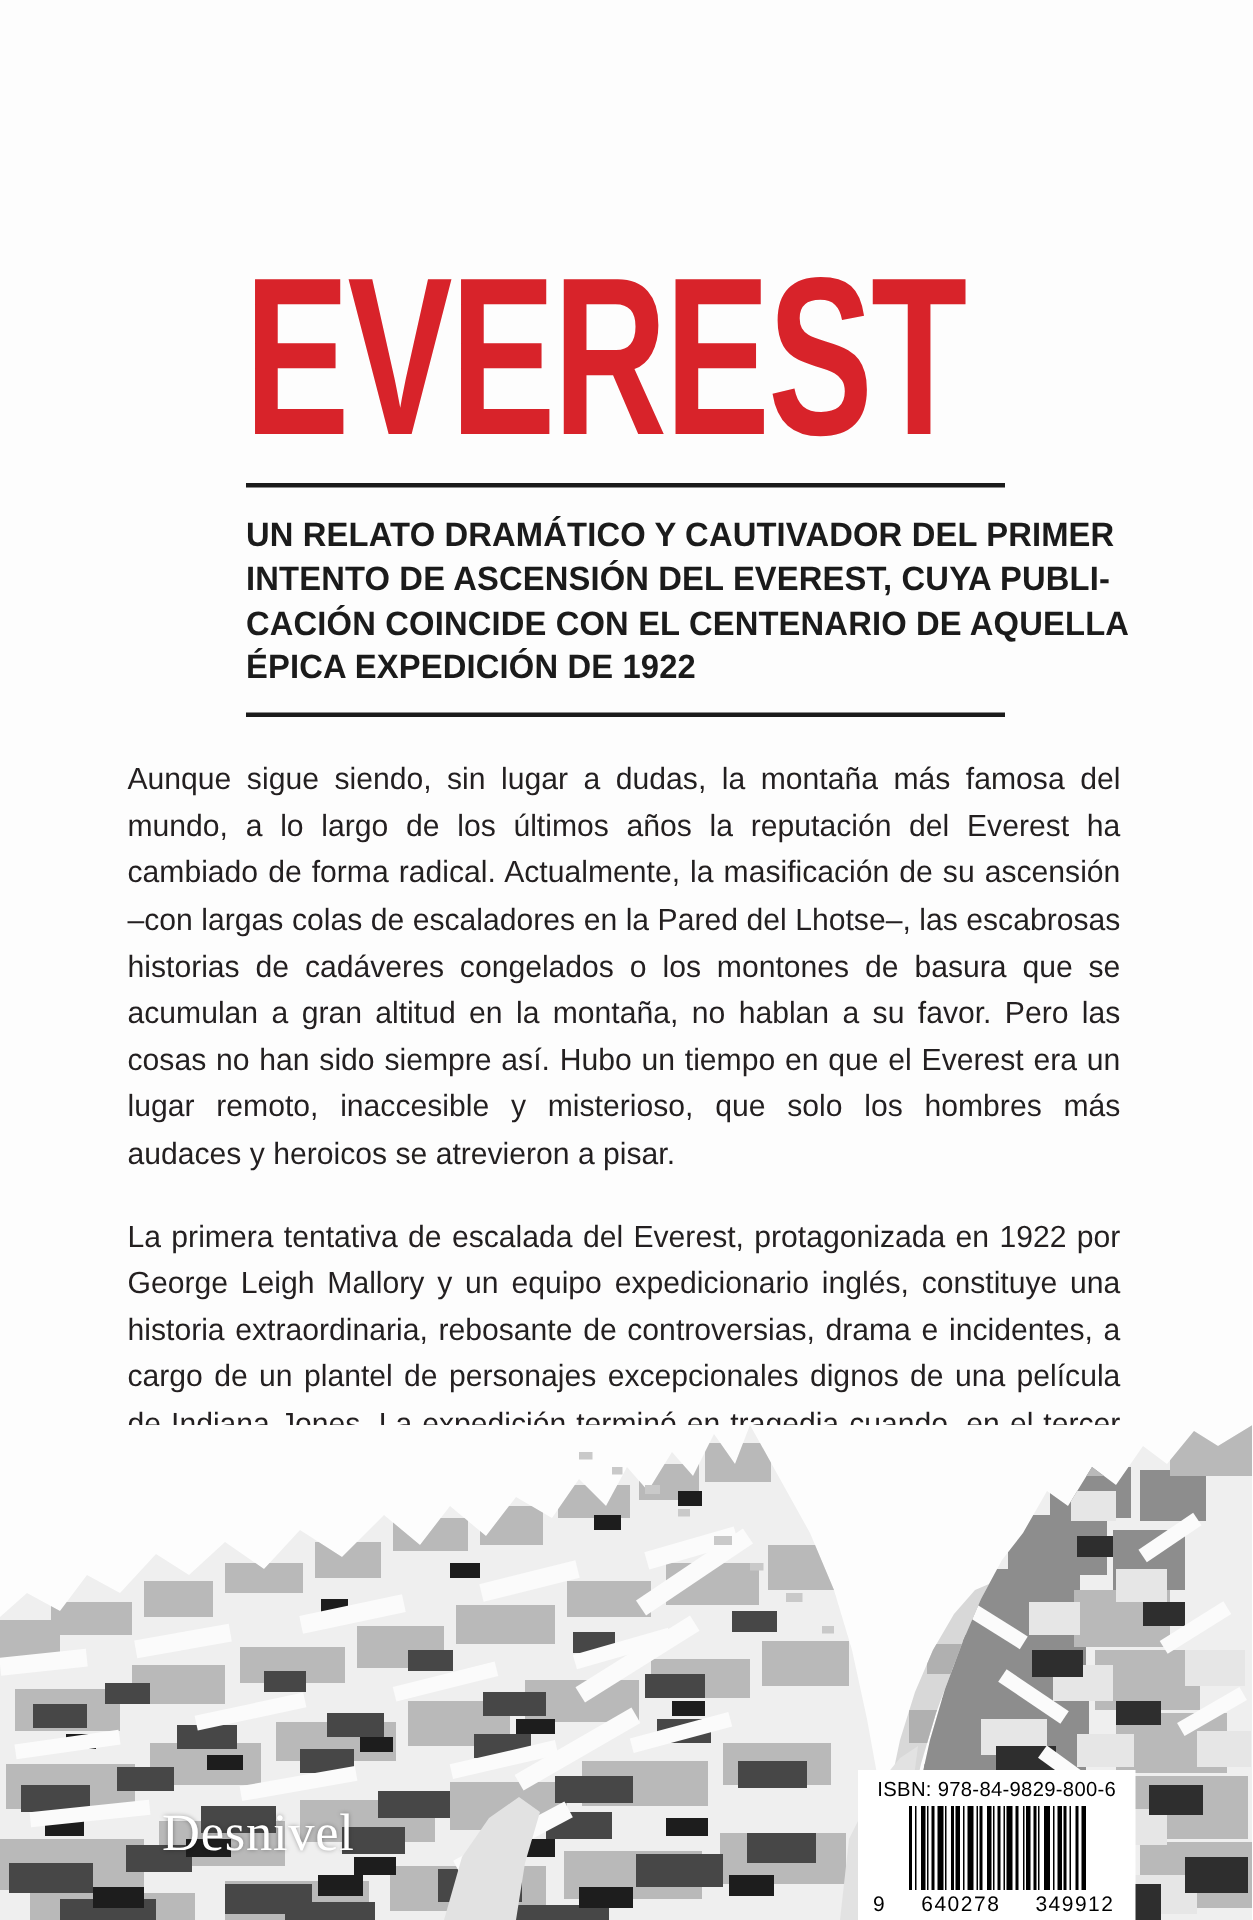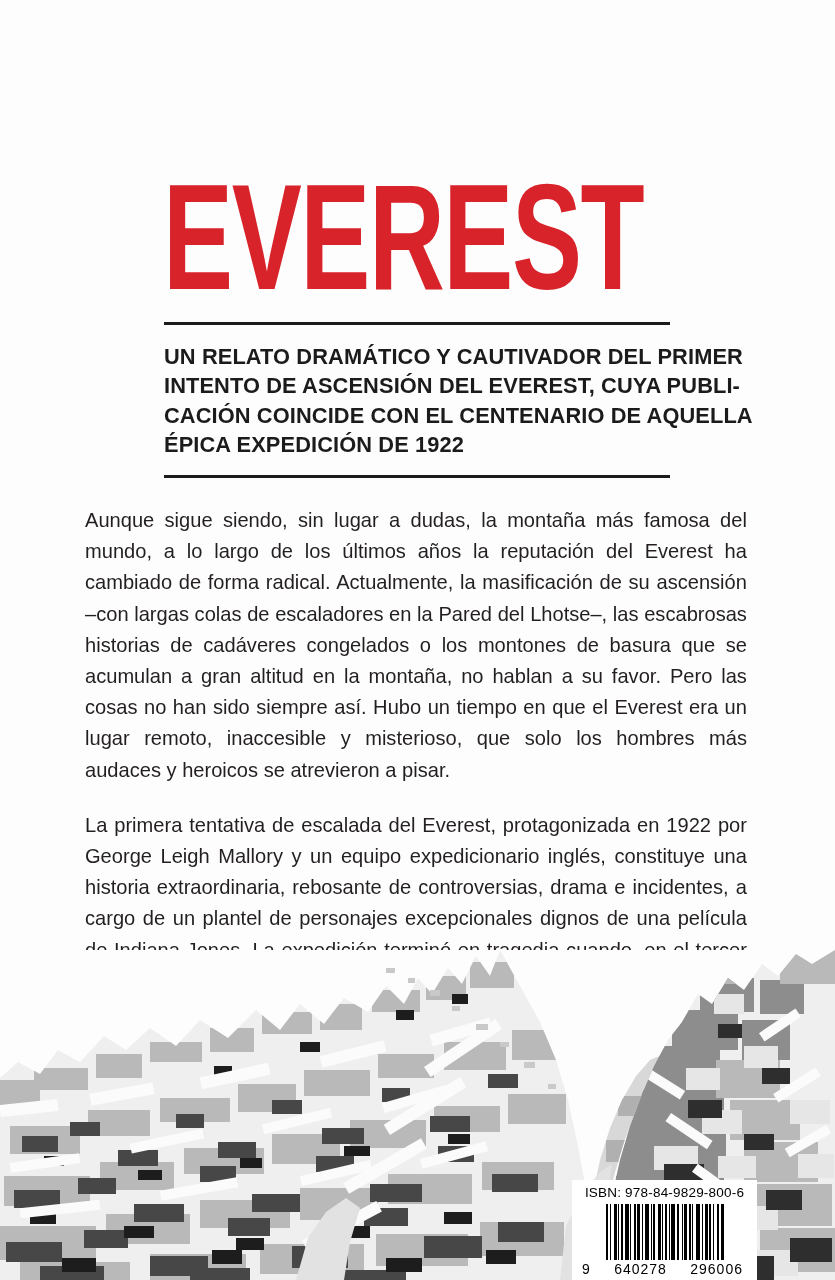--- a/index.html
+++ b/index.html
@@ -408,20 +408,21 @@
         <rect x="408" y="28" width="7" height="5"></rect>
           <rect x="386" y="18" width="9" height="5"></rect>
       </g>
       <g fill="#e2e2e2">
         <path d="M560,330 L566,276 L582,244 L600,222 L612,214 L606,260 L600,300 L598,330 Z"></path>
         <path d="M296,330 L308,288 L326,262 L346,248 L360,258 L350,292 L344,330 Z"></path>
       </g>
     </svg>
   </div>
 
+  <div class="publisher">Desnivel</div>
 
   <div class="isbn-box">
     <div class="isbn-label">ISBN: 978-84-9829-800-6</div>
     <div class="barcode">
       <i style="width:2px"></i>
         <i class="g" style="width:2px"></i>
         <i style="width:1px"></i>
       <i class="g" style="width:3px"></i>
         <i style="width:3px"></i>
         <i class="g" style="width:1px"></i>
@@ -475,17 +476,17 @@
         <i class="g" style="width:2px"></i>
       <i style="width:1px"></i>
         <i class="g" style="width:3px"></i>
         <i style="width:2px"></i>
       <i class="g" style="width:2px"></i>
         <i style="width:3px"></i>
     </div>
     <div class="barcode-digits">
       <span>9</span>
       <span>640278</span>
-      <span>296006</span>
+      <span>349912</span>
     </div>
   </div>
 
 </div>
 
 </body></html>

